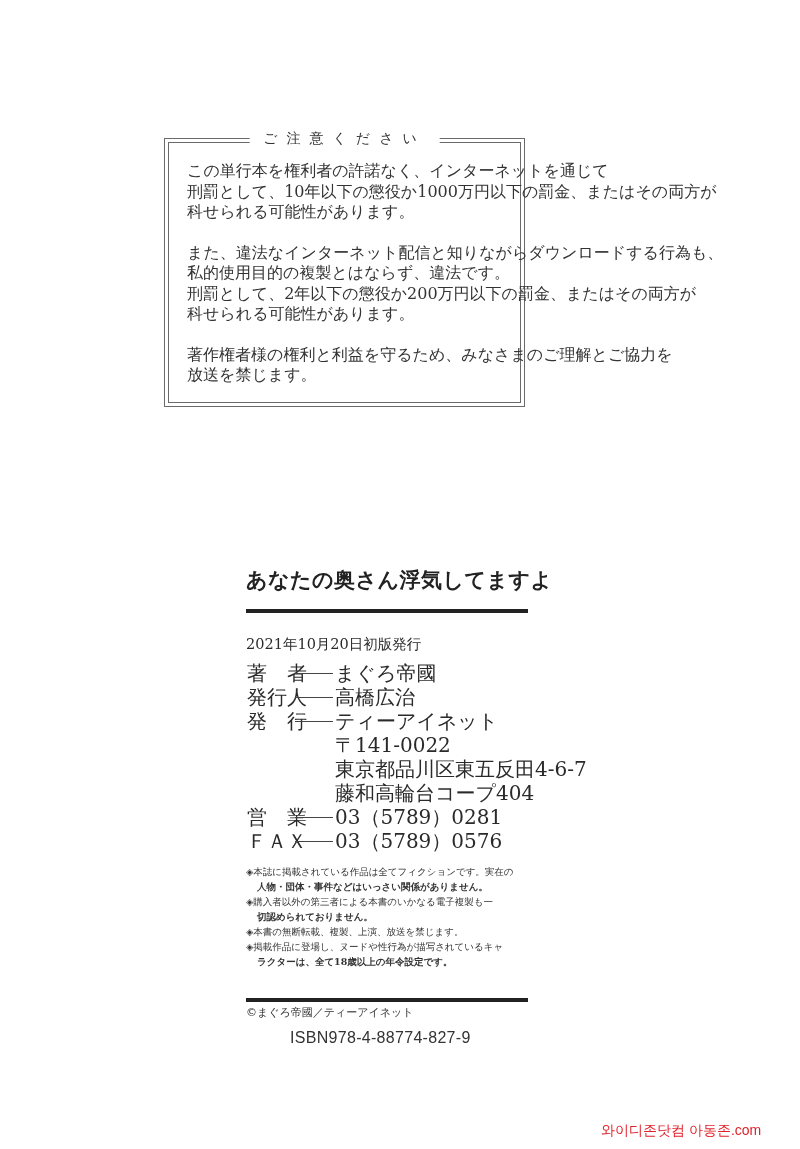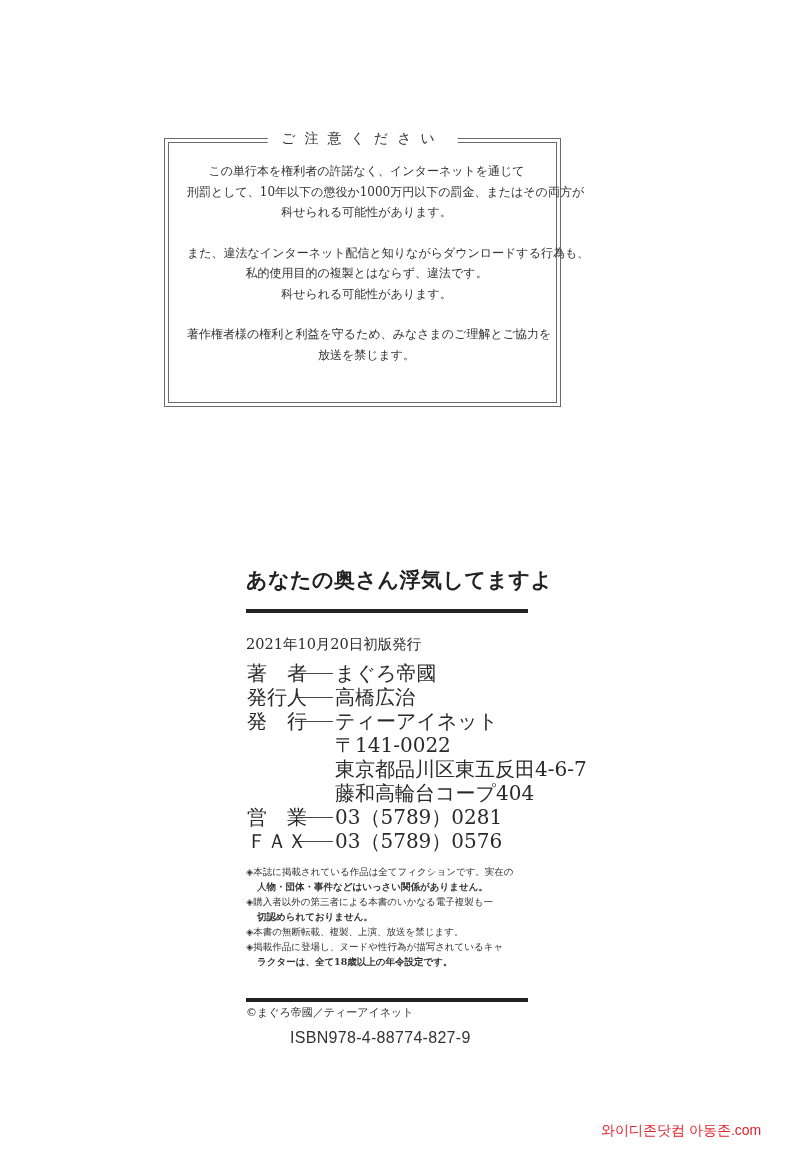--- a/index.html
+++ b/index.html
@@ -2,35 +2,35 @@
 <html><head>
 <meta charset="utf-8">
 <style>
   html, body { margin: 0; padding: 0; }
   body {
     width: 800px; height: 1149px; position: relative; overflow: hidden;
     background: #ffffff; color: #2a2a2a;
     font-family: "DejaVu Serif", "Liberation Serif", serif;
   }
   .notice-box {
-    position: absolute; left: 164px; top: 138px; width: 397px; height: 269px;
-    border: 1px solid #6a6a6a; box-sizing: border-box; text-align: center;
+    position: absolute; left: 164px; top: 138px; width: 361px; height: 269px;
+    border: 1px solid #6a6a6a; box-sizing: border-box;
   }
   .notice-box::before {
     content: ""; position: absolute; left: 3px; top: 3px; right: 3px; bottom: 3px;
     border: 1px solid #6a6a6a;
   }
   .notice-title {
     position: absolute; left: 50%; top: -9px; transform: translateX(-50%);
     background: #fff; padding: 0 14px; font-size: 14px; letter-spacing: 9px;
     color: #333; white-space: nowrap; z-index: 2;
   }
   .notice-body {
     position: absolute; left: 22px; top: 22px; right: 14px;
-    font-size: 12px; line-height: 20.5px; color: #333; z-index: 2;
+    font-size: 16px; line-height: 20.5px; color: #333; z-index: 2;
   }
   .notice-body p { margin: 0 0 20px 0; }
   .notice-body .line { display: block; white-space: nowrap; }
 
   .book-title {
     position: absolute; left: 246px; top: 566px; width: 290px;
     font-size: 21px; font-weight: bold; color: #222; white-space: nowrap;
     letter-spacing: 0.5px;
   }
   .thick-rule { position: absolute; left: 246px; height: 4px; background: #222; }
@@ -78,20 +78,21 @@
   <div class="notice-title">ご注意ください</div>
   <div class="notice-body">
     <p>
       <span class="line">この単行本を権利者の許諾なく、インターネットを通じて</span>
       <span class="line">刑罰として、10年以下の懲役か1000万円以下の罰金、またはその両方が</span>
       <span class="line">科せられる可能性があります。</span>
     </p>
     <p>
       <span class="line">また、違法なインターネット配信と知りながらダウンロードする行為も、</span>
       <span class="line">私的使用目的の複製とはならず、違法です。</span>
+      <span class="line">刑罰として、2年以下の懲役か200万円以下の罰金、またはその両方が</span>
       <span class="line">科せられる可能性があります。</span>
     </p>
     <p>
       <span class="line">著作権者様の権利と利益を守るため、みなさまのご理解とご協力を</span>
       <span class="line">放送を禁じます。</span>
     </p>
   </div>
 </div>
 
 <div class="book-title">あなたの奥さん浮気してますよ</div>

